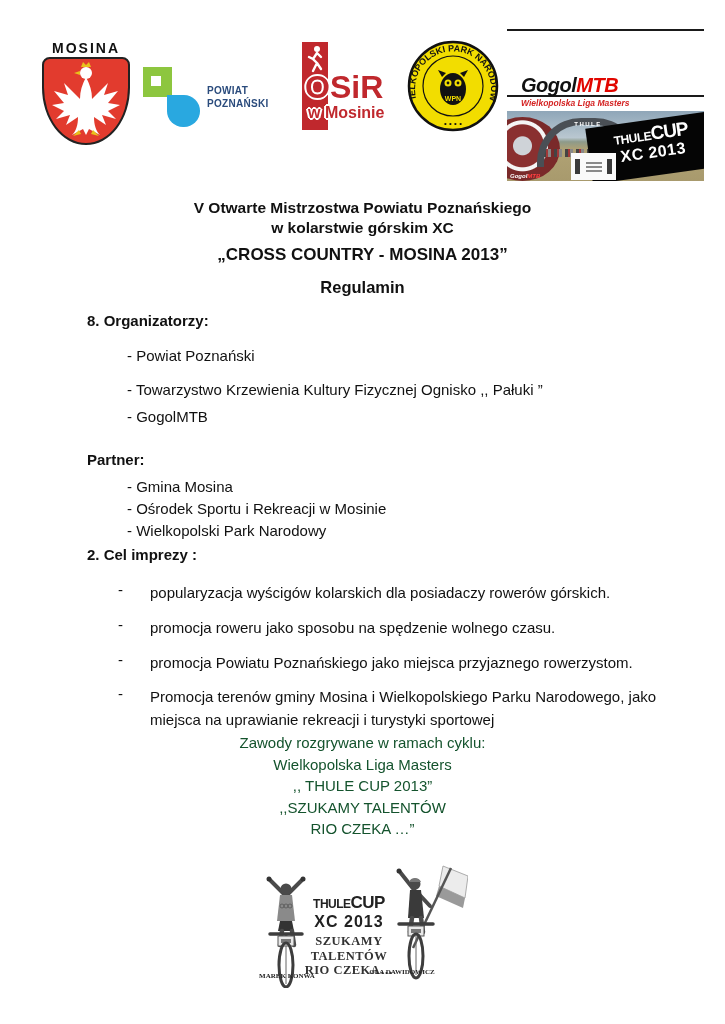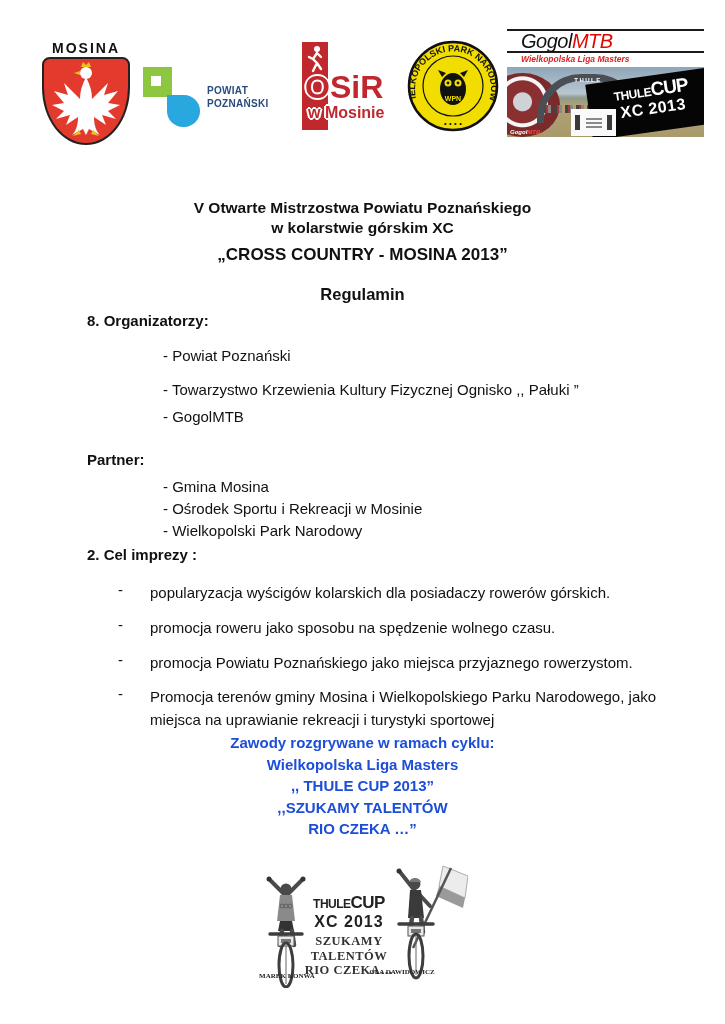--- a/index.html
+++ b/index.html
@@ -27,21 +27,21 @@
   .osir-bar svg{position:absolute;left:1px;top:3px;}
   .osir-t1{position:absolute;left:7px;top:28px;font-size:32px;font-weight:bold;color:#c0282d;line-height:34px;
            text-shadow:-2px 0 #fff,2px 0 #fff,0 -2px #fff,0 2px #fff,-1px -1px #fff,1px 1px #fff,-1px 1px #fff,1px -1px #fff;}
   .osir-t2{position:absolute;left:10px;top:62px;font-size:16px;font-weight:bold;color:#c0282d;
            text-shadow:-2px 0 #fff,2px 0 #fff,0 -2px #fff,0 2px #fff,-1px -1px #fff,1px 1px #fff,-1px 1px #fff,1px -1px #fff;}
 
   .wpn{left:407px;top:40px;width:92px;height:92px;}
 
   .gogol{left:507px;top:29px;width:197px;}
   .g-line{height:2px;background:#1a1a1a;}
-  .g-word{font-size:20px;font-style:italic;font-weight:normal;letter-spacing:-0.5px;line-height:20px;padding-left:14px;}
+  .g-word{font-size:20px;font-style:italic;font-weight:bold;letter-spacing:-0.5px;line-height:20px;padding-left:14px;margin-top:44px;}
   .g-black{color:#111;}
   .g-red{color:#e10600;}
   .g-sub{font-size:8.5px;font-weight:bold;font-style:italic;color:#d42222;padding-left:14px;margin:1px 0 3px 0;}
   .g-photo{position:relative;width:197px;height:70px;overflow:hidden;
            background:linear-gradient(180deg,#8fa6b8 0%,#b9c7d0 38%,#8d9a8a 44%,#b0a274 55%,#a89a6d 100%);}
   .g-wheel{position:absolute;left:-22px;top:6px;width:75px;height:64px;border-radius:50%;
            background:radial-gradient(circle at 50% 45%,#cfd3d8 0 9px,#8a3030 10px 21px,#f5f5f5 22px 25px,#7a2a2a 26px);}
   .g-arch{position:absolute;left:30px;top:7px;width:88px;height:42px;border:7px solid #4a4f55;border-bottom:none;
           border-radius:44px 44px 0 0;}
   .g-arch-text{position:absolute;left:0;top:-4px;width:100%;text-align:center;font-size:6px;font-weight:bold;
@@ -59,31 +59,31 @@
   .g-mini .fig{width:5px;height:15px;background:#3a3a3a;}
   .g-mini .bars{display:flex;flex-direction:column;gap:2px;}
   .g-mini .bars i{display:block;width:16px;height:2px;background:#8a8a8a;}
   .g-brand-small{position:absolute;left:3px;bottom:2px;font-size:6px;font-weight:bold;font-style:italic;color:#fff;}
   .g-brand-small .g-red{color:#ff4040;}
 
   
   .title{left:0;top:198px;width:725px;text-align:center;font-weight:bold;color:#111;}
   .t-main{font-size:15.5px;line-height:20px;}
   .t-quote{font-size:17px;margin-top:7px;}
-  .t-reg{font-size:16.5px;margin-top:20px;}
-
-  
-  .bodyline{font-size:15px;color:#111;white-space:nowrap;margin-left:36px;}
+  .t-reg{font-size:16.5px;margin-top:13px;}
+
+  
+  .bodyline{font-size:15px;color:#111;white-space:nowrap;}
   .heading{font-size:15px;font-weight:bold;color:#111;white-space:nowrap;}
   .bullet{display:flex;font-size:15px;color:#111;}
   .bullet .dash{width:32px;flex:0 0 32px;}
   .bullet .btext{width:540px;line-height:23px;}
 
   
-  .series-line{left:0;width:725px;text-align:center;font-size:15px;font-weight:bold;color:#1d4ed8;}
+  .series-line{left:0;width:725px;text-align:center;font-size:15px;font-weight:normal;color:#14532d;}
 
   
   .footer-logo{left:247px;top:862px;width:225px;height:135px;}
   .fl-text{position:absolute;left:56px;top:32px;width:92px;text-align:center;color:#222;}
   .fl-thule-line{white-space:nowrap;line-height:18px;}
   .fl-thule{font-size:12px;font-weight:bold;letter-spacing:-0.5px;}
   .fl-cup{font-size:17px;font-weight:bold;letter-spacing:-0.5px;}
   .fl-xc{font-size:16px;font-weight:bold;letter-spacing:1px;line-height:17px;}
   .fl-serif{font-family:"Liberation Serif",serif;font-size:12.5px;font-weight:bold;line-height:14.5px;
             letter-spacing:0.5px;color:#333;}

